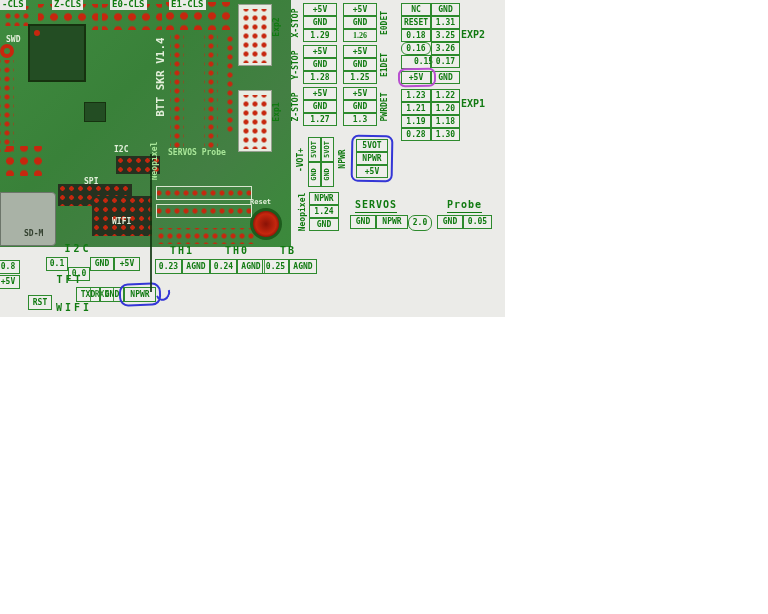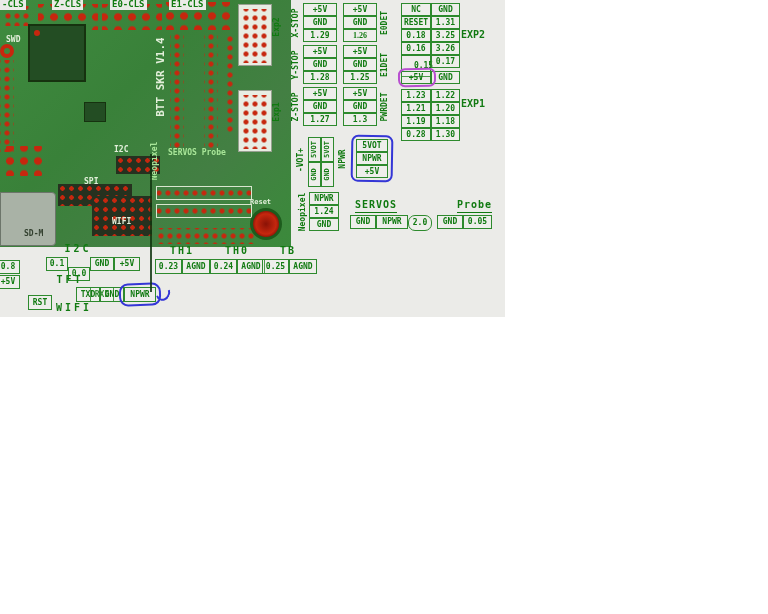--- a/index.html
+++ b/index.html
@@ -124,23 +124,23 @@
     <div class="cell" style="left:343px;top:87px;width:34px;height:13px;">+5V</div>
     <div class="cell" style="left:343px;top:100px;width:34px;height:13px;">GND</div>
     <div class="cell" style="left:343px;top:113px;width:34px;height:13px;">1.3</div>
 
     <div class="cell" style="left:401px;top:3px;width:30px;height:13px;">NC</div>
     <div class="cell" style="left:431px;top:3px;width:29px;height:13px;">GND</div>
     <div class="cell" style="left:401px;top:16px;width:30px;height:13px;">RESET</div>
     <div class="cell" style="left:431px;top:16px;width:29px;height:13px;">1.31</div>
     <div class="cell" style="left:401px;top:29px;width:30px;height:13px;">0.18</div>
     <div class="cell" style="left:431px;top:29px;width:29px;height:13px;">3.25</div>
-    <div class="cell" style="left:401px;top:42px;width:30px;height:13px;">0.16</div>
+    <div class="cell" style="left:401px;top:42px;width:30px;height:13px;border-radius:6px;">0.16</div>
     <div class="cell" style="left:431px;top:42px;width:29px;height:13px;">3.26</div>
-    <div class="cell" style="left:401px;top:55px;width:30px;height:22px;padding-left:15px;">0.15</div>
+    <div class="cell" style="left:401px;top:55px;width:30px;height:14px;padding-left:15px;">0.15</div>
     <div class="cell" style="left:431px;top:55px;width:29px;height:13px;">0.17</div>
     <div class="glabel" style="left:461px;top:30px;letter-spacing:0;">EXP2</div>
 
     <div class="cell" style="left:401px;top:71px;width:30px;height:13px;">+5V</div>
     <div class="cell" style="left:431px;top:71px;width:29px;height:13px;">GND</div>
     <div class="cell" style="left:401px;top:89px;width:30px;height:13px;">1.23</div>
     <div class="cell" style="left:431px;top:89px;width:29px;height:13px;">1.22</div>
     <div class="cell" style="left:401px;top:102px;width:30px;height:13px;">1.21</div>
     <div class="cell" style="left:431px;top:102px;width:29px;height:13px;text-align:right;">1.20</div>
     <div class="cell" style="left:401px;top:115px;width:30px;height:13px;">1.19</div>
@@ -176,21 +176,21 @@
     <div class="cell" style="left:309px;top:205px;width:30px;height:13px;">1.24</div>
     <div class="cell" style="left:309px;top:218px;width:30px;height:13px;">GND</div>
 
     <div class="glabel" style="left:350px;top:200px;width:52px;letter-spacing:1px;">
         <span class="ulabel">SERVOS</span>
       </div>
     <div class="cell" style="left:350px;top:215px;width:26px;height:14px;">GND</div>
     <div class="cell" style="left:376px;top:215px;width:32px;height:14px;">NPWR</div>
     <div class="cell" style="left:408px;top:215px;width:24px;height:16px;border-radius:7px;">2.0</div>
 
-    <div class="glabel" style="left:437px;top:200px;width:55px;letter-spacing:1px;justify-content:flex-end;">
+    <div class="glabel" style="left:437px;top:200px;width:55px;letter-spacing:1px;">
         <span class="ulabel">Probe</span>
       </div>
     <div class="cell" style="left:437px;top:215px;width:26px;height:14px;">GND</div>
     <div class="cell" style="left:463px;top:215px;width:29px;height:14px;">0.05</div>
 
     <div class="cell" style="left:-4px;top:260px;width:24px;height:14px;">0.8</div>
     <div class="cell" style="left:-4px;top:275px;width:24px;height:14px;">+5V</div>
 
     <div class="glabel" style="left:58px;top:244px;width:40px;letter-spacing:3px;">I2C</div>
     <div class="cell" style="left:46px;top:257px;width:22px;height:14px;">0.1</div>

